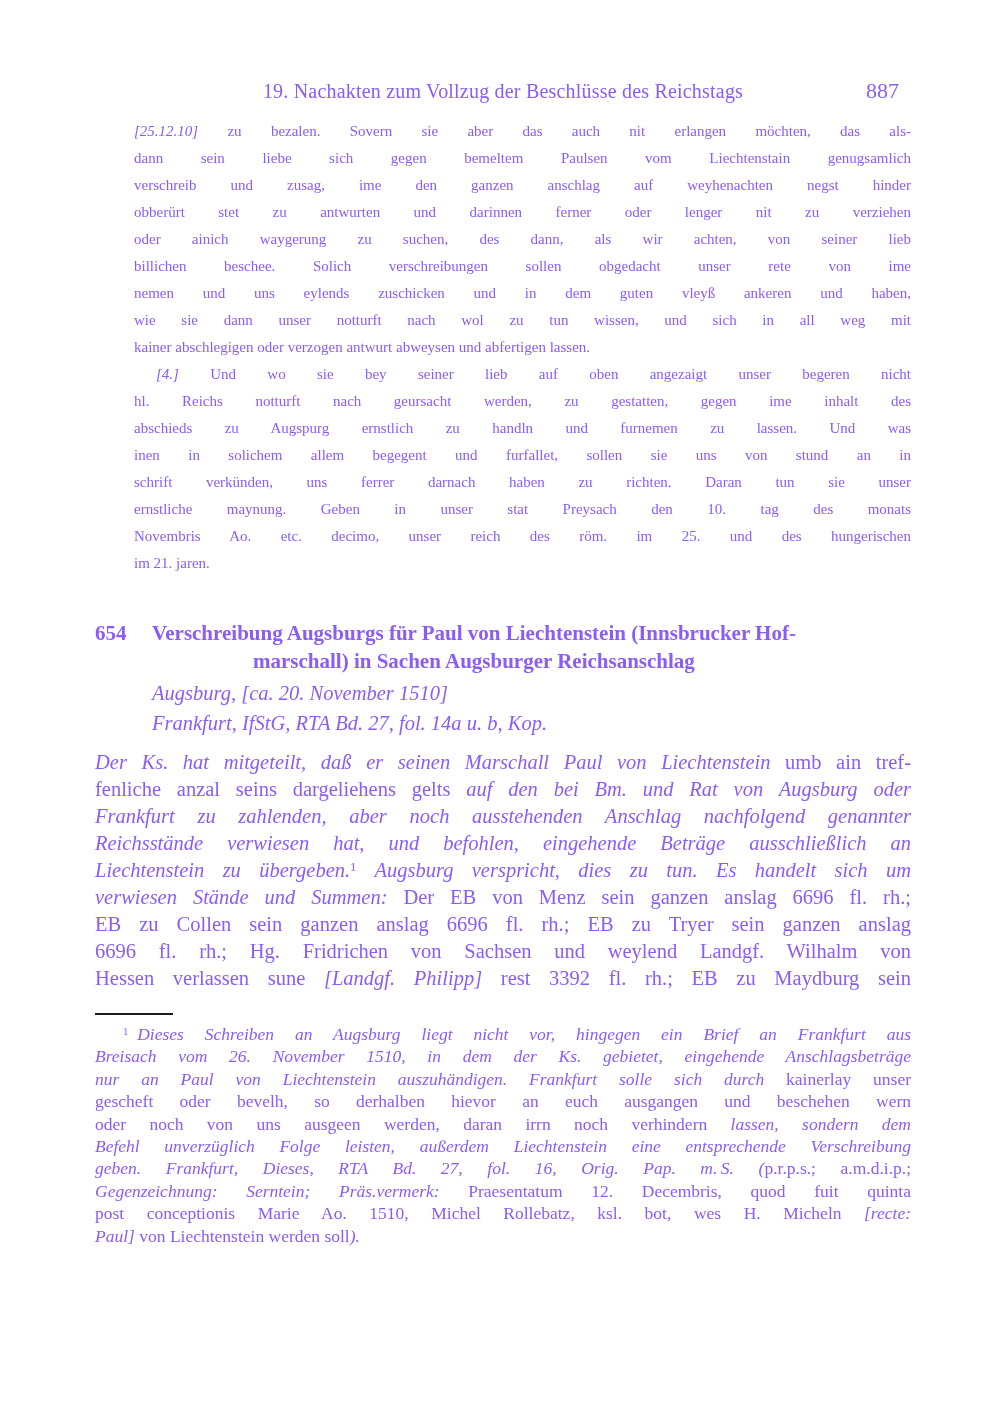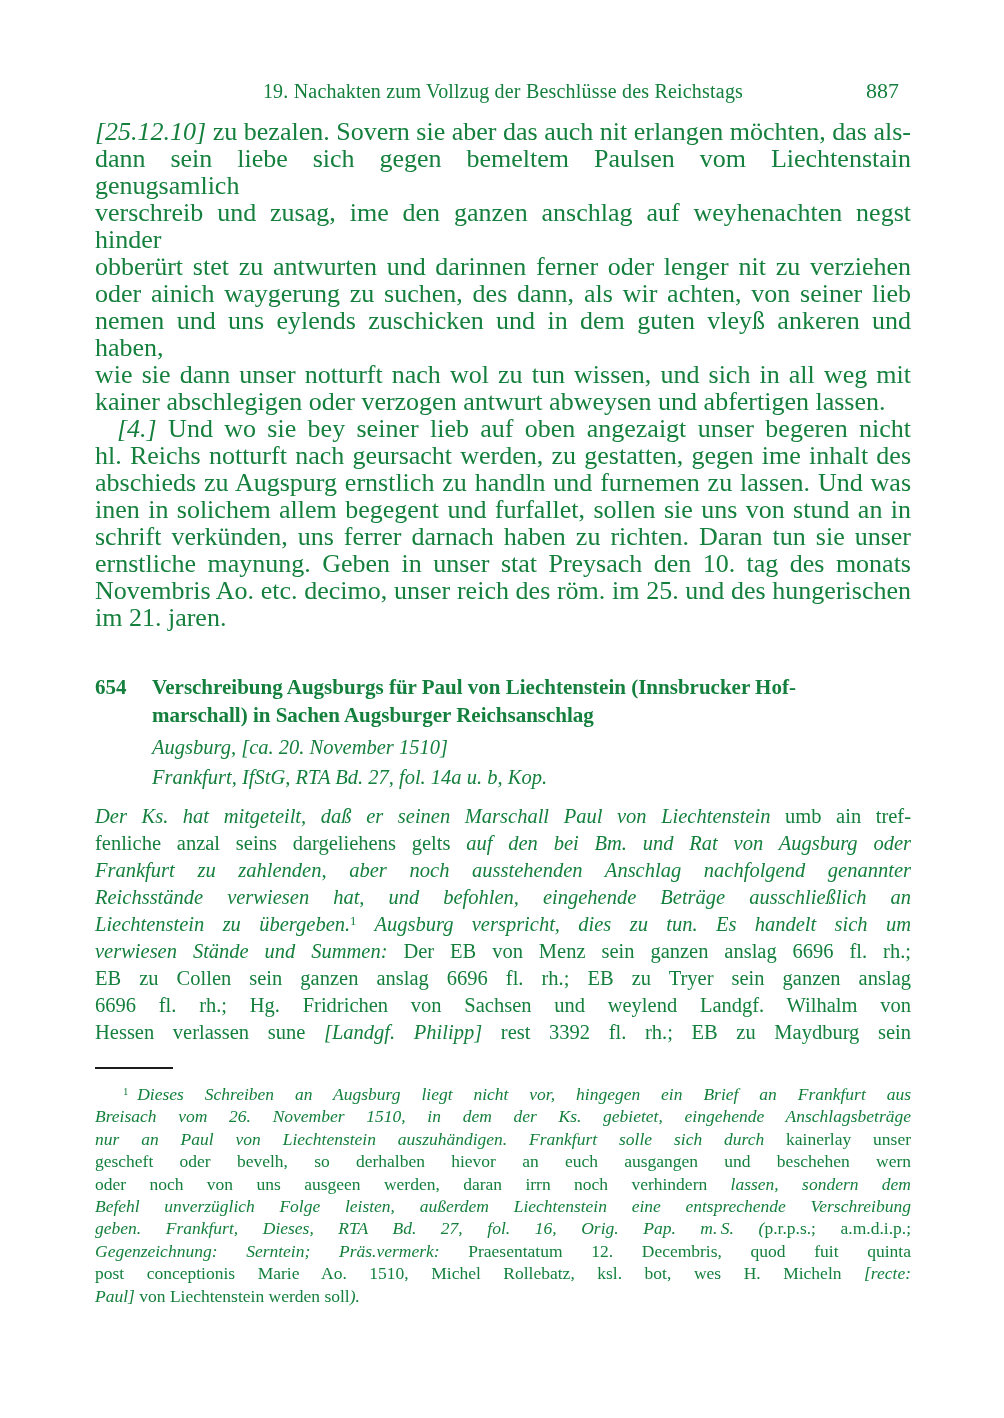--- a/index.html
+++ b/index.html
@@ -1,21 +1,21 @@
 <!DOCTYPE html>
 <html><head>
 <meta charset="utf-8">
 <style>
   html,body { margin:0; padding:0; background:#ffffff; }
   .page {
     position: relative;
     width: 1004px;
     height: 1418px;
     background: #ffffff;
-    color: #15803d;
+    color: #8b5cf6;
     font-family: "Liberation Serif", "DejaVu Serif", serif;
     overflow: hidden;
     box-sizing: border-box;
     padding: 80px 93px 0 95px;
   }
   
   .running-header {
     position: relative;
     height: 27px;
     margin-bottom: 11px;
@@ -26,21 +26,21 @@
     text-align: center;
     white-space: nowrap;
     letter-spacing: 0.01em;
   }
   .page-number {
     position: absolute;
     right: 12px; top: -2px;
     font-size: 22px;
   }
   
-  .main-text { font-size: 26px; line-height: 27px; }
+  .main-text { font-size: 15px; line-height: 27px; margin-left: 39px; }
   .tl {
     text-align: justify;
     text-align-last: justify;
     text-justify: inter-word;
   }
   .tl.end { text-align-last: left; }
   .s-i { font-style: italic; }
   .s-r { font-style: normal; }
   .s-sup {
     font-style: normal;
@@ -56,39 +56,39 @@
     flex: 0 0 57px;
     font-weight: bold;
     font-size: 21px;
     line-height: 28px;
   }
   .entry-title {
     font-weight: bold;
     font-size: 21px;
     line-height: 28px;
   }
-  .entry-title .title-line { white-space: nowrap; }
+  .entry-title .title-line { white-space: nowrap; text-align: center; }
   .entry-meta {
     font-style: italic;
     font-size: 20.5px;
     line-height: 24px;
     padding-left: 57px;
     margin-top: 6px;
     white-space: nowrap;
   }
   .entry-body { margin-top: 14px; font-size: 20.5px; line-height: 27px; }
   
   .footnote-rule {
     margin-top: 21px;
     width: 78px;
     border-top: 2px solid #1c1c1c;
     height: 0;
   }
   .footnote {
-    margin-top: 14px;
+    margin-top: 8px;
     font-size: 17.5px;
     line-height: 22.4px;
   }
 </style>
 </head>
 <body>
 
 <div class="page">
 
   <div class="running-header">
@@ -96,20 +96,21 @@
     <span class="page-number">887</span>
   </div>
 
   <div class="main-text">
     <div class="para">
         <div class="tl"><span class="s-i">[25.12.10]</span><span class="s-r"> zu bezalen. Sovern sie aber das auch nit erlangen möchten, das als-</span></div>
         <div class="tl"><span class="s-r">dann sein liebe sich gegen bemeltem Paulsen vom Liechtenstain genugsamlich</span></div>
         <div class="tl"><span class="s-r">verschreib und zusag, ime den ganzen anschlag auf weyhenachten negst hinder</span></div>
         <div class="tl"><span class="s-r">obberürt stet zu antwurten und darinnen ferner oder lenger nit zu verziehen</span></div>
         <div class="tl"><span class="s-r">oder ainich waygerung zu suchen, des dann, als wir achten, von seiner lieb</span></div>
+        <div class="tl"><span class="s-r">billichen beschee. Solich verschreibungen sollen obgedacht unser rete von ime</span></div>
         <div class="tl"><span class="s-r">nemen und uns eylends zuschicken und in dem guten vleyß ankeren und haben,</span></div>
         <div class="tl"><span class="s-r">wie sie dann unser notturft nach wol zu tun wissen, und sich in all weg mit</span></div>
         <div class="tl end"><span class="s-r">kainer abschlegigen oder verzogen antwurt abweysen und abfertigen lassen.</span></div>
       </div>
     <div class="para">
         <div class="tl" style="text-indent: 22px;"><span class="s-i">[4.]</span><span class="s-r"> Und wo sie bey seiner lieb auf oben angezaigt unser begeren nicht</span></div>
         <div class="tl"><span class="s-r">hl. Reichs notturft nach geursacht werden, zu gestatten, gegen ime inhalt des</span></div>
         <div class="tl"><span class="s-r">abschieds zu Augspurg ernstlich zu handln und furnemen zu lassen. Und was</span></div>
         <div class="tl"><span class="s-r">inen in solichem allem begegent und furfallet, sollen sie uns von stund an in</span></div>
         <div class="tl"><span class="s-r">schrift verkünden, uns ferrer darnach haben zu richten. Daran tun sie unser</span></div>

